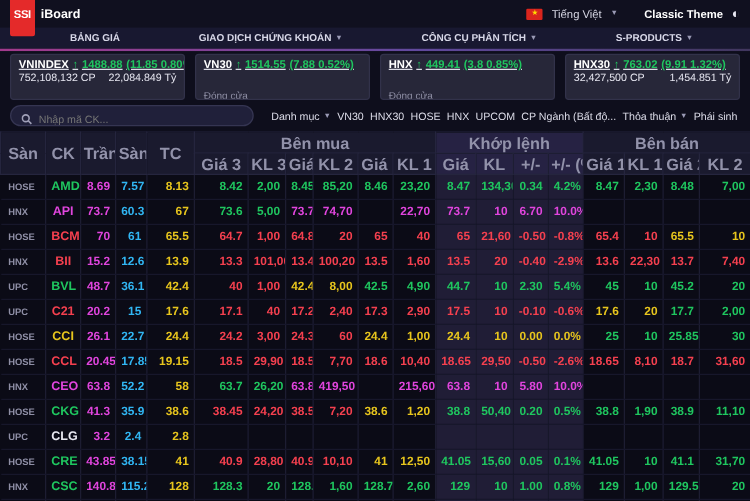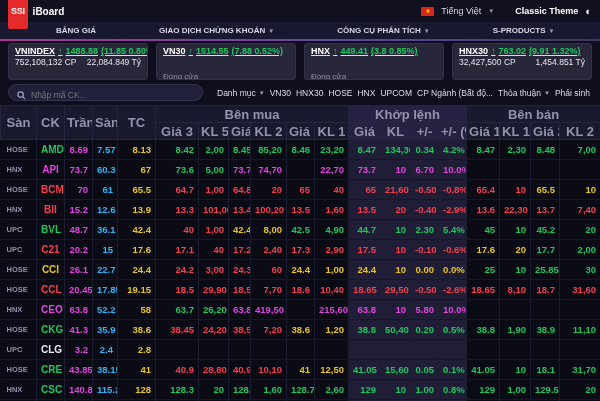--- a/index.html
+++ b/index.html
@@ -205,21 +205,21 @@
           <th rowspan="2">CK</th>
           <th rowspan="2">Trần</th>
           <th rowspan="2">Sàn</th>
           <th rowspan="2">TC</th>
           <th colspan="6">Bên mua</th>
           <th class="hl" colspan="4">Khớp lệnh</th>
           <th colspan="4">Bên bán</th>
         </tr>
         <tr>
           <th>Giá 3</th>
-          <th>KL 5</th>
+          <th>KL 3</th>
           <th>Giá 2</th>
           <th>KL 2</th>
           <th>Giá 1</th>
           <th>KL 1</th>
           <th class="hl">Giá</th>
           <th class="hl">KL</th>
           <th class="hl">+/-</th>
           <th class="hl">+/- (%)</th>
           <th>Giá 1</th>
           <th>KL 1</th>
@@ -470,21 +470,21 @@
           <td class="r">40.95</td>
           <td class="r">10,10</td>
           <td class="y">41</td>
           <td class="y">12,50</td>
           <td class="g hl">41.05</td>
           <td class="g hl">15,60</td>
           <td class="g hl">0.05</td>
           <td class="g hl">0.1%</td>
           <td class="g">41.05</td>
           <td class="g">10</td>
-          <td class="g">18.1</td>
+          <td class="g">41.1</td>
           <td class="g">31,70</td>
         </tr>
         <tr>
           <td class="ex">HNX</td>
           <td class="tk g">CSC</td>
           <td class="m">140.8</td>
           <td class="c">115.2</td>
           <td class="y">128</td>
           <td class="g">128.3</td>
           <td class="g">20</td>

